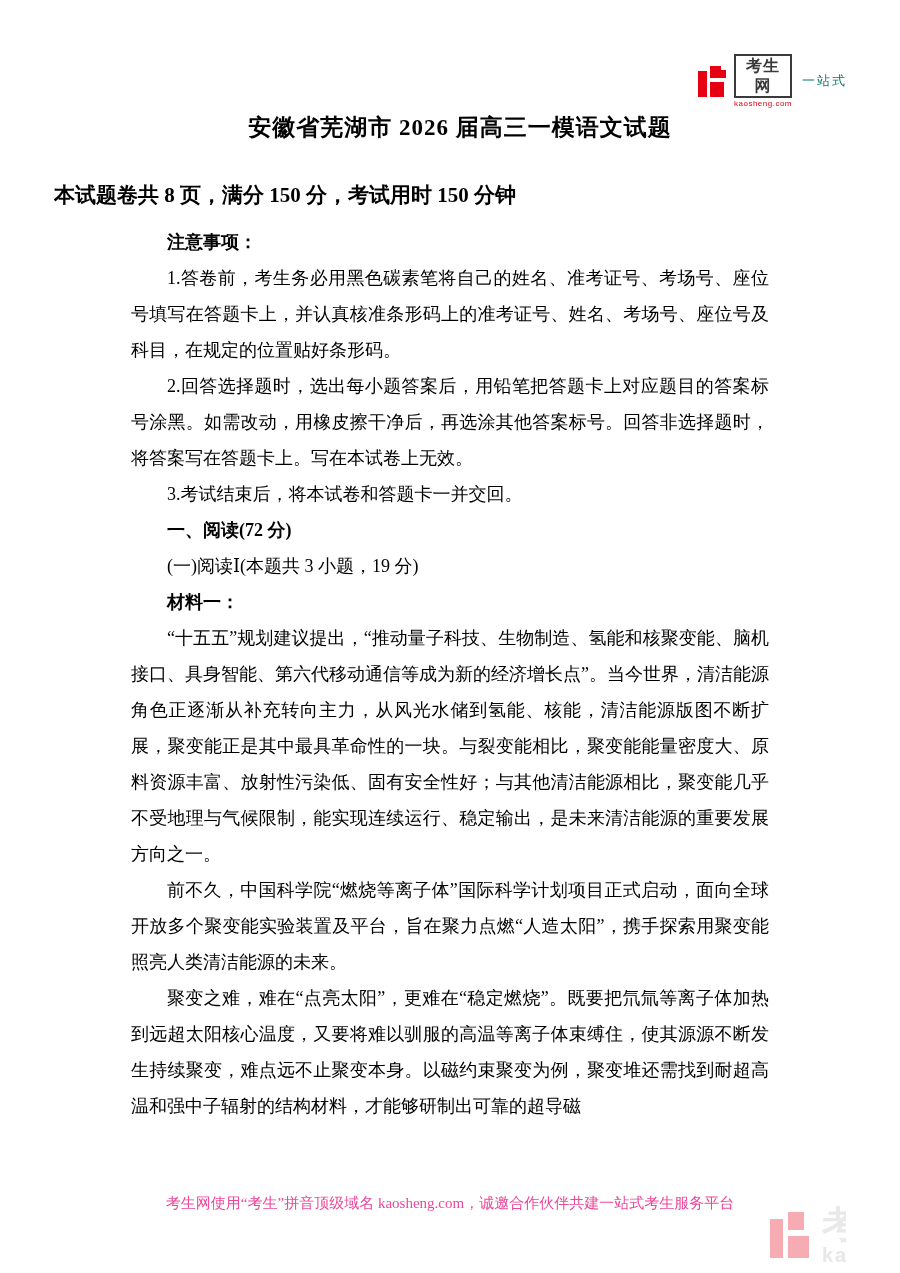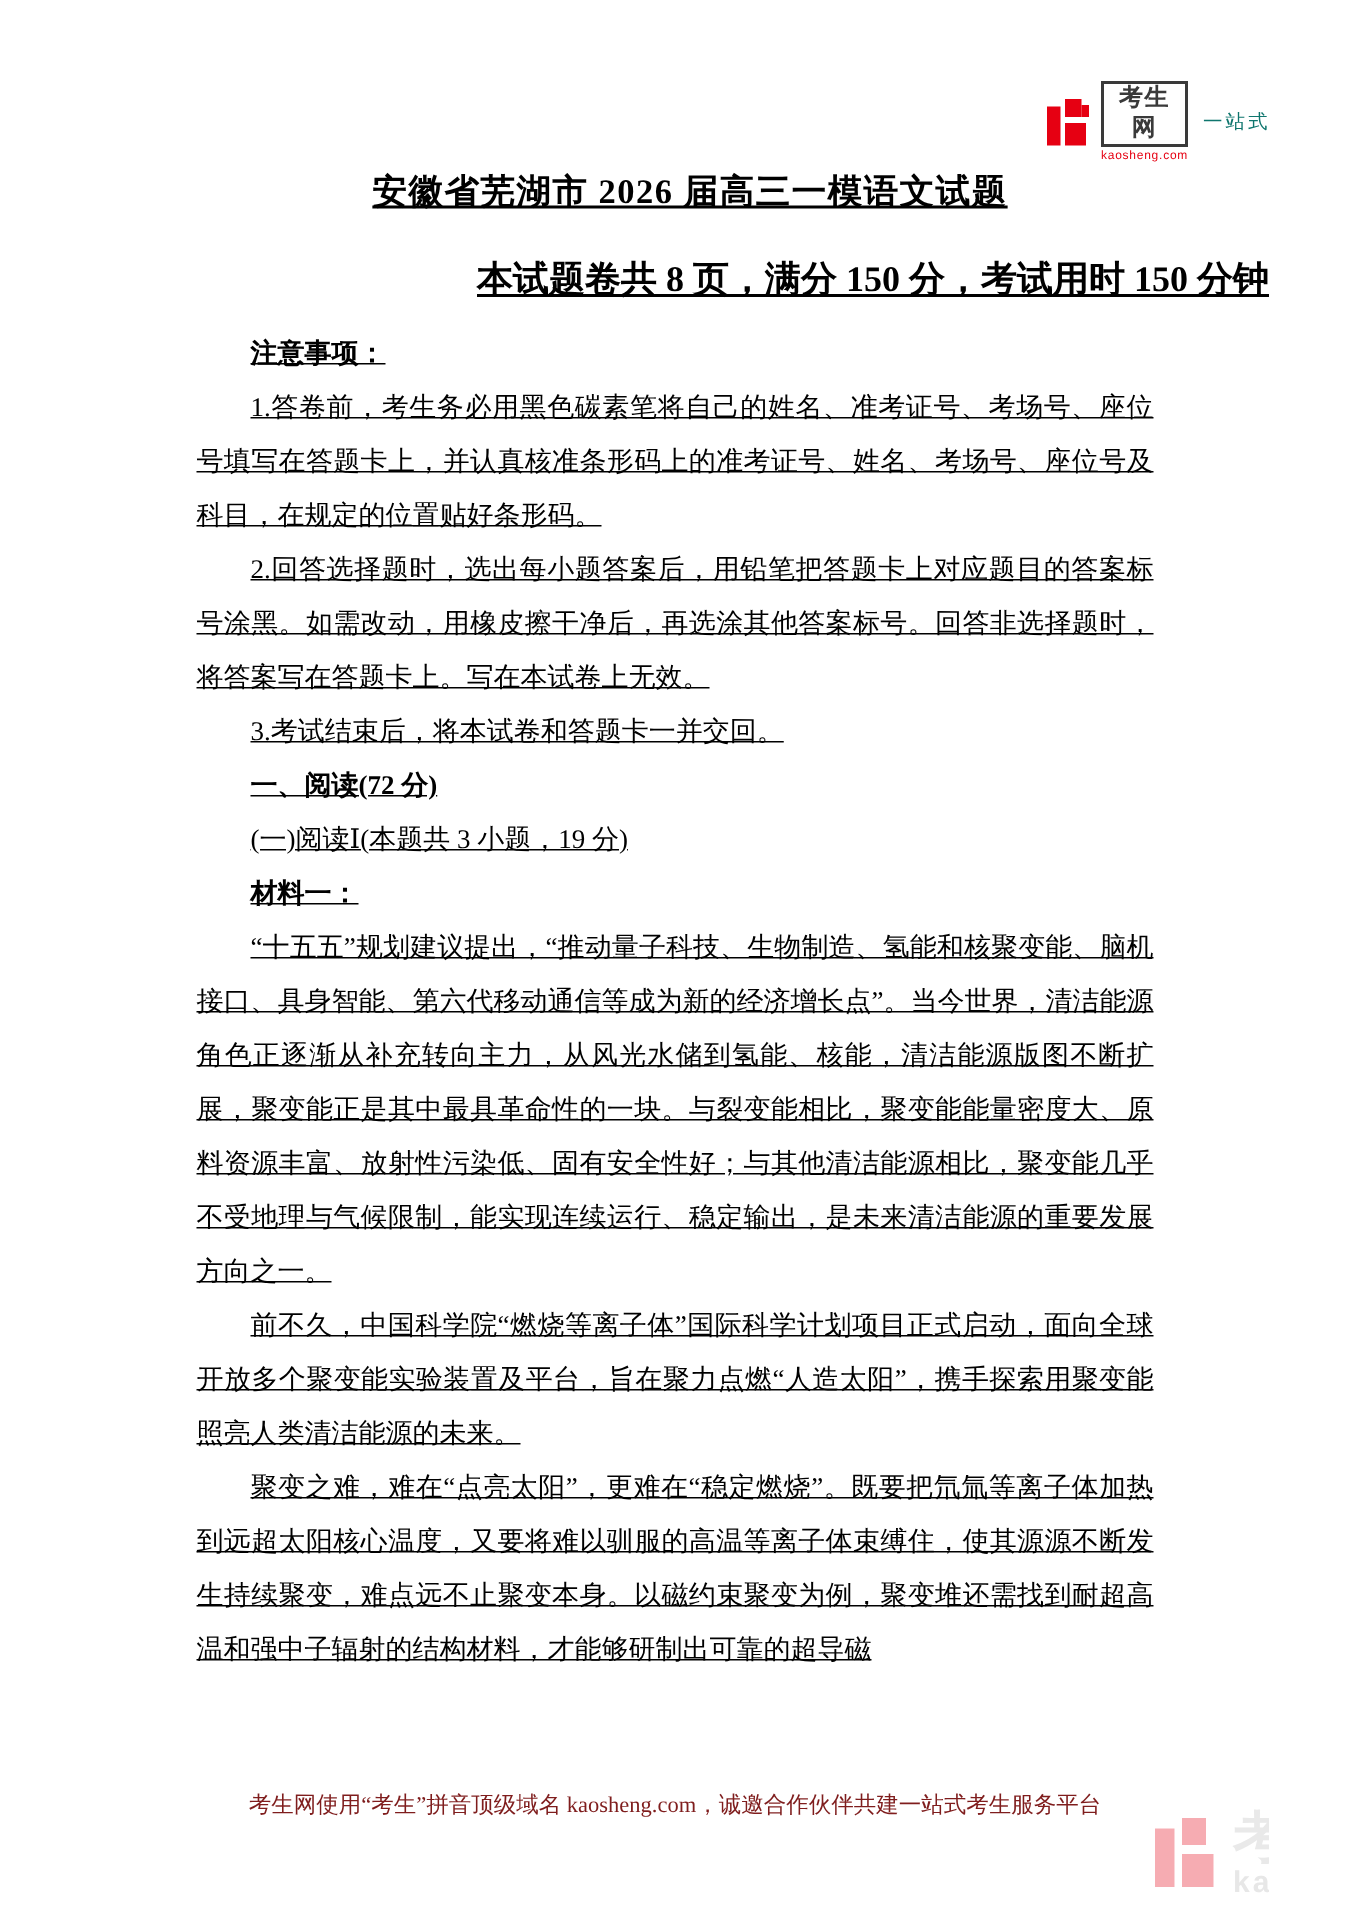--- a/index.html
+++ b/index.html
@@ -6,21 +6,20 @@
   html, body { background: #ffffff; }
   .page {
     position: relative;
     width: 792px;
     height: 1273px;
     margin: 0 auto;
     background: #ffffff;
     overflow: hidden;
     font-family: "Liberation Serif", "DejaVu Serif", serif;
     color: #000000;
-    text-decoration: underline;
   }
 
   
   .brand-header {
     position: absolute;
     top: 54px;
     left: 644px;
     display: flex;
     align-items: center;
   }
@@ -66,44 +65,44 @@
   
   .doc-title {
     margin-top: 112px;
     text-align: center;
     font-size: 23px;
     font-weight: bold;
     letter-spacing: 1px;
     padding-left: 20px;
   }
   .doc-subtitle {
-    margin-top: 27px;
-    text-align: right;
-    font-size: 24px;
+    margin-top: 38px;
+    text-align: left;
+    font-size: 21px;
     font-weight: bold;
   }
   .doc-body {
     margin-top: 15px;
     padding: 0 77px;
     font-size: 18px;
     line-height: 36px;
     text-align: justify;
   }
   .doc-body p { text-indent: 2em; }
   .bold { font-weight: bold; }
 
   
   .footer-line {
     position: absolute;
     top: 1194px;
     left: 0;
     width: 100%;
     text-align: center;
     font-size: 15px;
-    color: #7f1d1d;
+    color: #ec4899;
   }
 
   
   .watermark {
     position: absolute;
     top: 1206px;
     left: 716px;
     display: flex;
     align-items: flex-start;
     opacity: 1;

